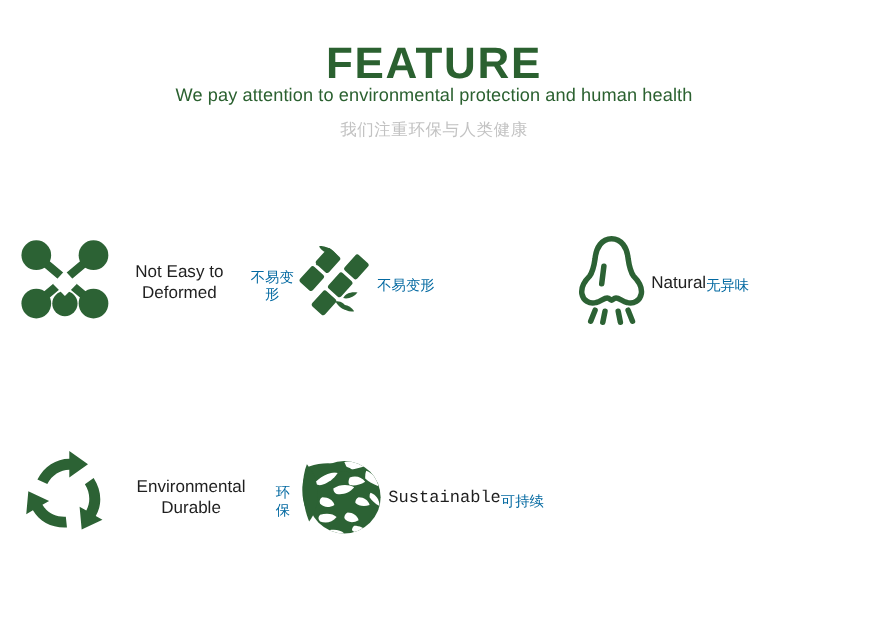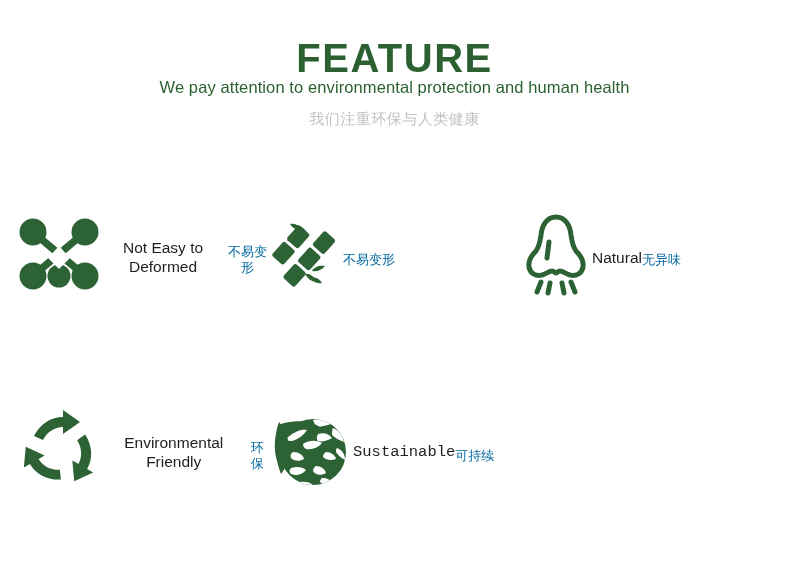--- a/index.html
+++ b/index.html
@@ -215,21 +215,21 @@
 
             <g transform="rotate(240 42 42)">
               <path d="M16 28
                        C22 16 33 9 45 9
                        L45 2 L62 14 L45 26 L45 19
                        C37 19 29 24 25 32 Z"></path>
             </g>
           </g>
         </svg>
       </div>
-      <div class="label-en">Environmental Friendly</div>
+      <div class="label-en">Environmental Durable</div>
       <div class="label-cn">环保</div>
     </div>
 
 
     <div class="cell cell-5">
       <div class="icon-wrap">
         <svg width="84" height="84" viewBox="0 0 84 84" aria-hidden="true">
           <defs>
             <clipPath id="globeClip">
               <circle cx="44" cy="44" r="33"></circle>

